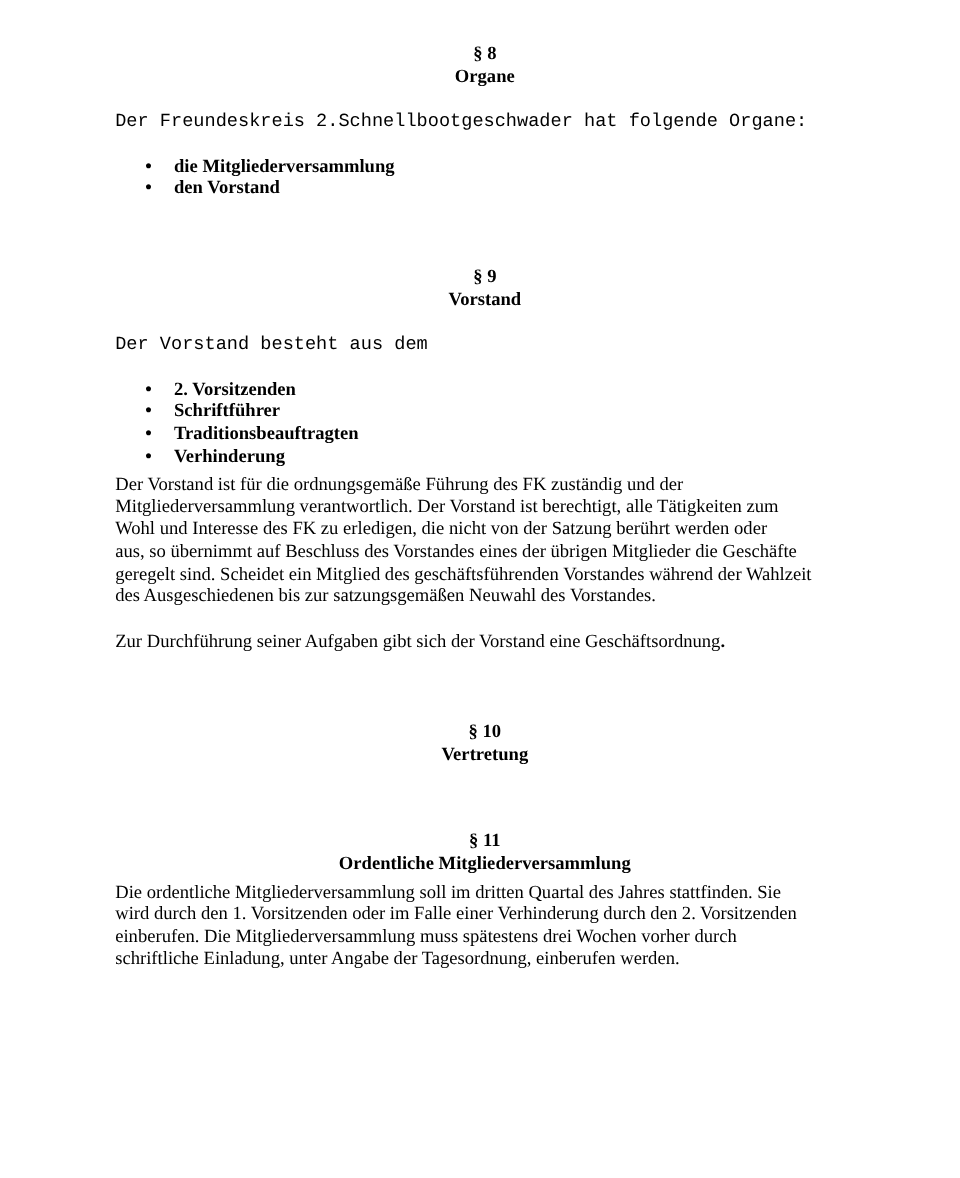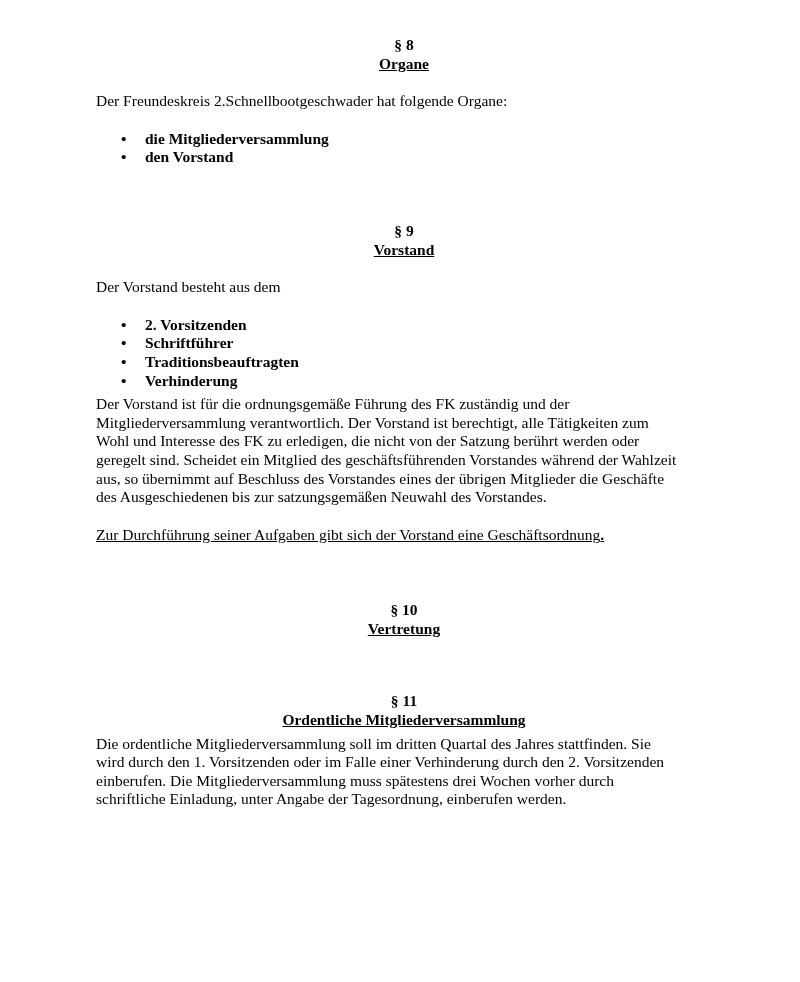--- a/index.html
+++ b/index.html
@@ -20,37 +20,37 @@
     line-height: 18.6px;
     overflow: hidden;
   }
   .section { margin: 0; }
   .section-number,
   .section-title {
     text-align: center;
     font-weight: bold;
     margin: 0;
   }
-  .section-title { text-decoration: underline; }
-  .intro { margin-top: 19px; }
+  .section-title { }
+  .intro { margin-top: 19px; font-family: Liberation Mono, monospace; }
   .bullet-list {
     margin: 19px 0 0 0;
     padding-left: 49px;
     list-style: none;
   }
   .bullet-list li { position: relative; font-weight: bold; }
   .bullet-list li::before {
     content: "\2022";
     position: absolute;
     left: -24px;
     top: 0;
   }
   .body-par { margin-top: 5px; }
   .body-par .line, .intro { white-space: nowrap; }
-  .closing { margin-top: 19px; white-space: nowrap; text-decoration: underline; }
+  .closing { margin-top: 19px; white-space: nowrap; }
   .closing .bold-dot { font-weight: bold; }
   .gap-s9  { margin-top: 55px; }
   .gap-s10 { margin-top: 57px; }
   .gap-s11 { margin-top: 54px; }
 </style>
 </head>
 <body>
 
 <main class="page">
 
@@ -71,22 +71,22 @@
     <ul class="bullet-list">
         <li>2. Vorsitzenden</li>
         <li>Schriftführer</li>
         <li>Traditionsbeauftragten</li>
         <li>Verhinderung</li>
       </ul>
     <div class="body-par">
         <div class="line">Der Vorstand ist für die ordnungsgemäße Führung des FK zuständig und der</div>
         <div class="line">Mitgliederversammlung verantwortlich. Der Vorstand ist berechtigt, alle Tätigkeiten zum</div>
         <div class="line">Wohl und Interesse des FK zu erledigen, die nicht von der Satzung berührt werden oder</div>
+        <div class="line">aus, so übernimmt auf Beschluss des Vorstandes eines der übrigen Mitglieder die Geschäfte</div>
         <div class="line">geregelt sind. Scheidet ein Mitglied des geschäftsführenden Vorstandes während der Wahlzeit</div>
-        <div class="line">aus, so übernimmt auf Beschluss des Vorstandes eines der übrigen Mitglieder die Geschäfte</div>
         <div class="line">des Ausgeschiedenen bis zur satzungsgemäßen Neuwahl des Vorstandes.</div>
       </div>
     <div class="closing"><span>Zur Durchführung seiner Aufgaben gibt sich der Vorstand eine Geschäftsordnung</span><span class="bold-dot">.</span></div>
   </section>
 
   <section class="section gap-s10">
     <div class="section-number">§ 10</div>
     <div class="section-title">Vertretung</div>
   </section>
 

